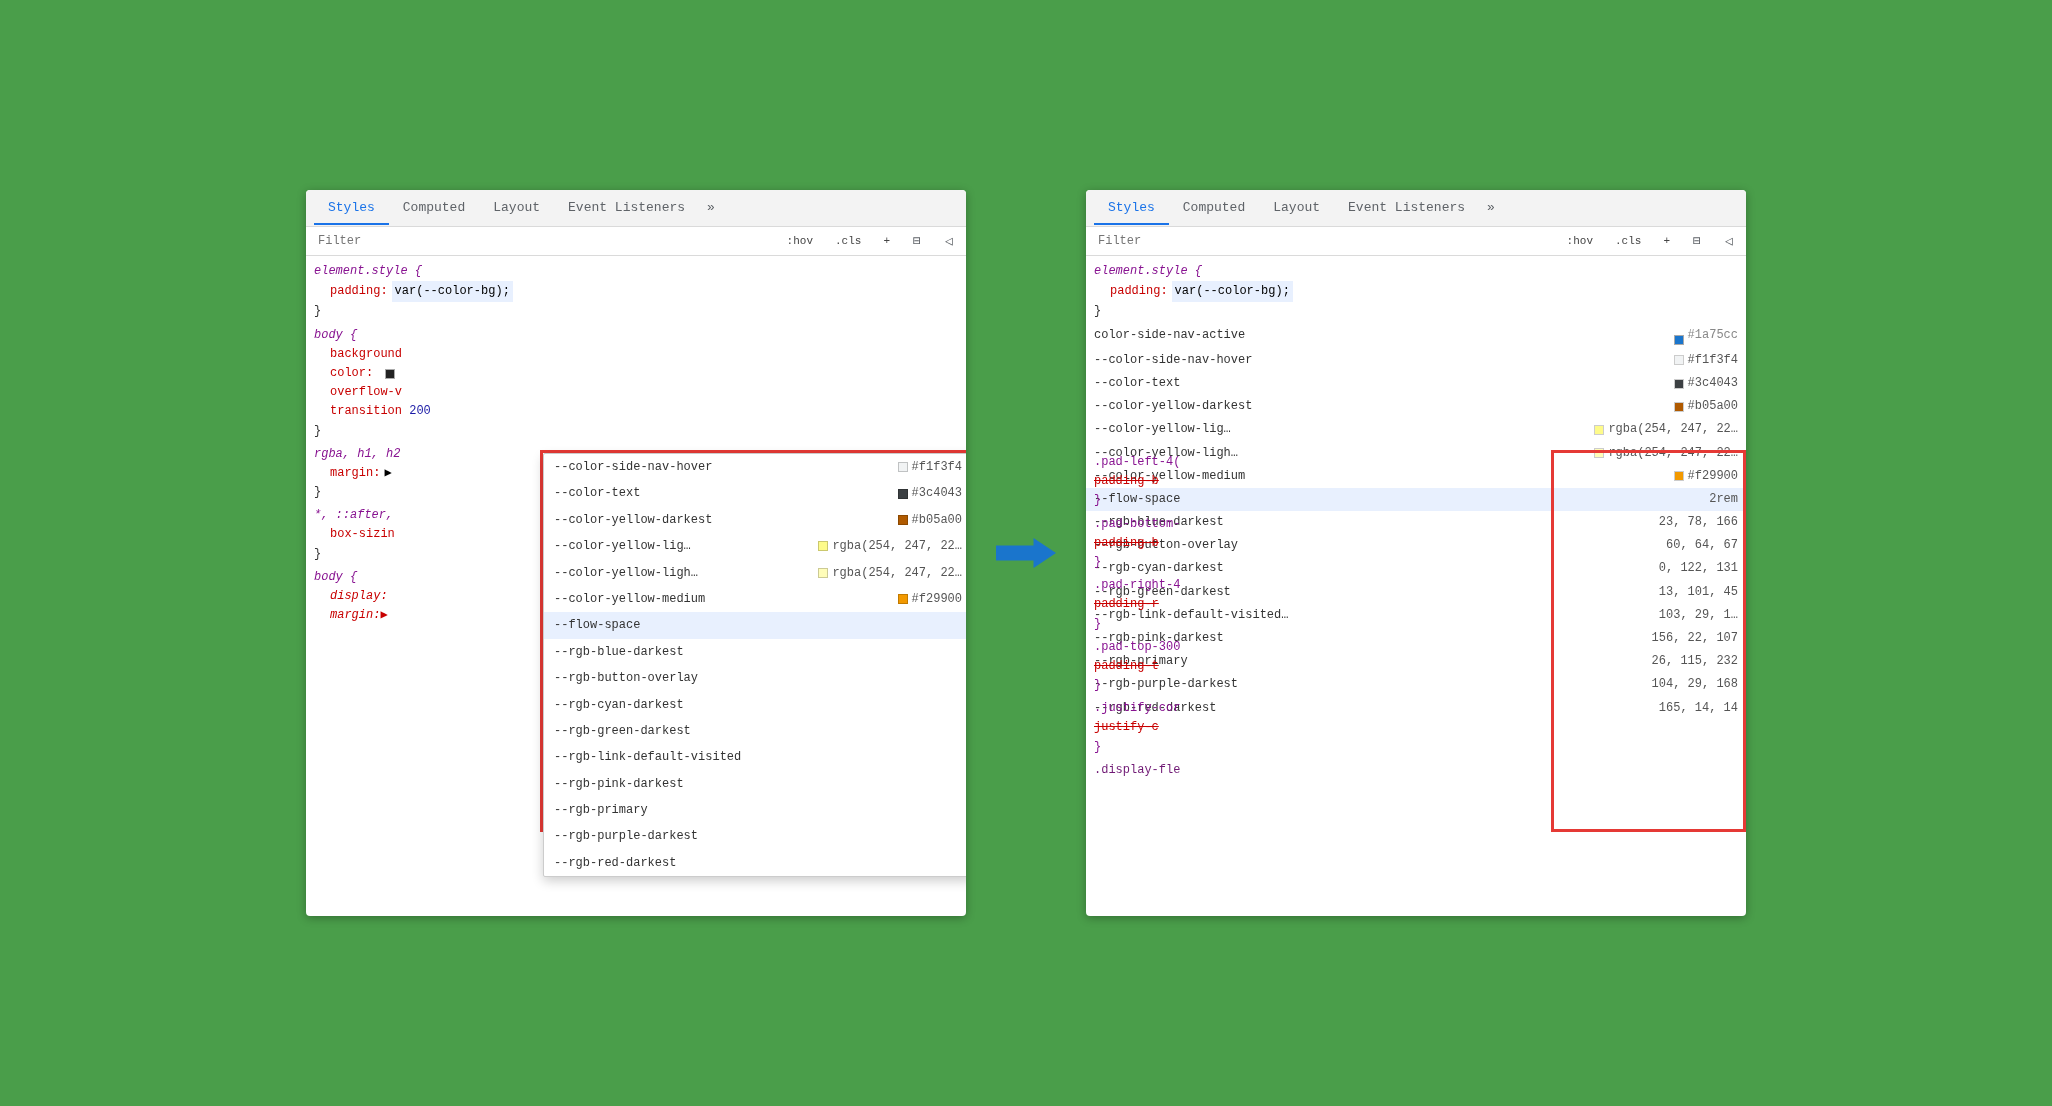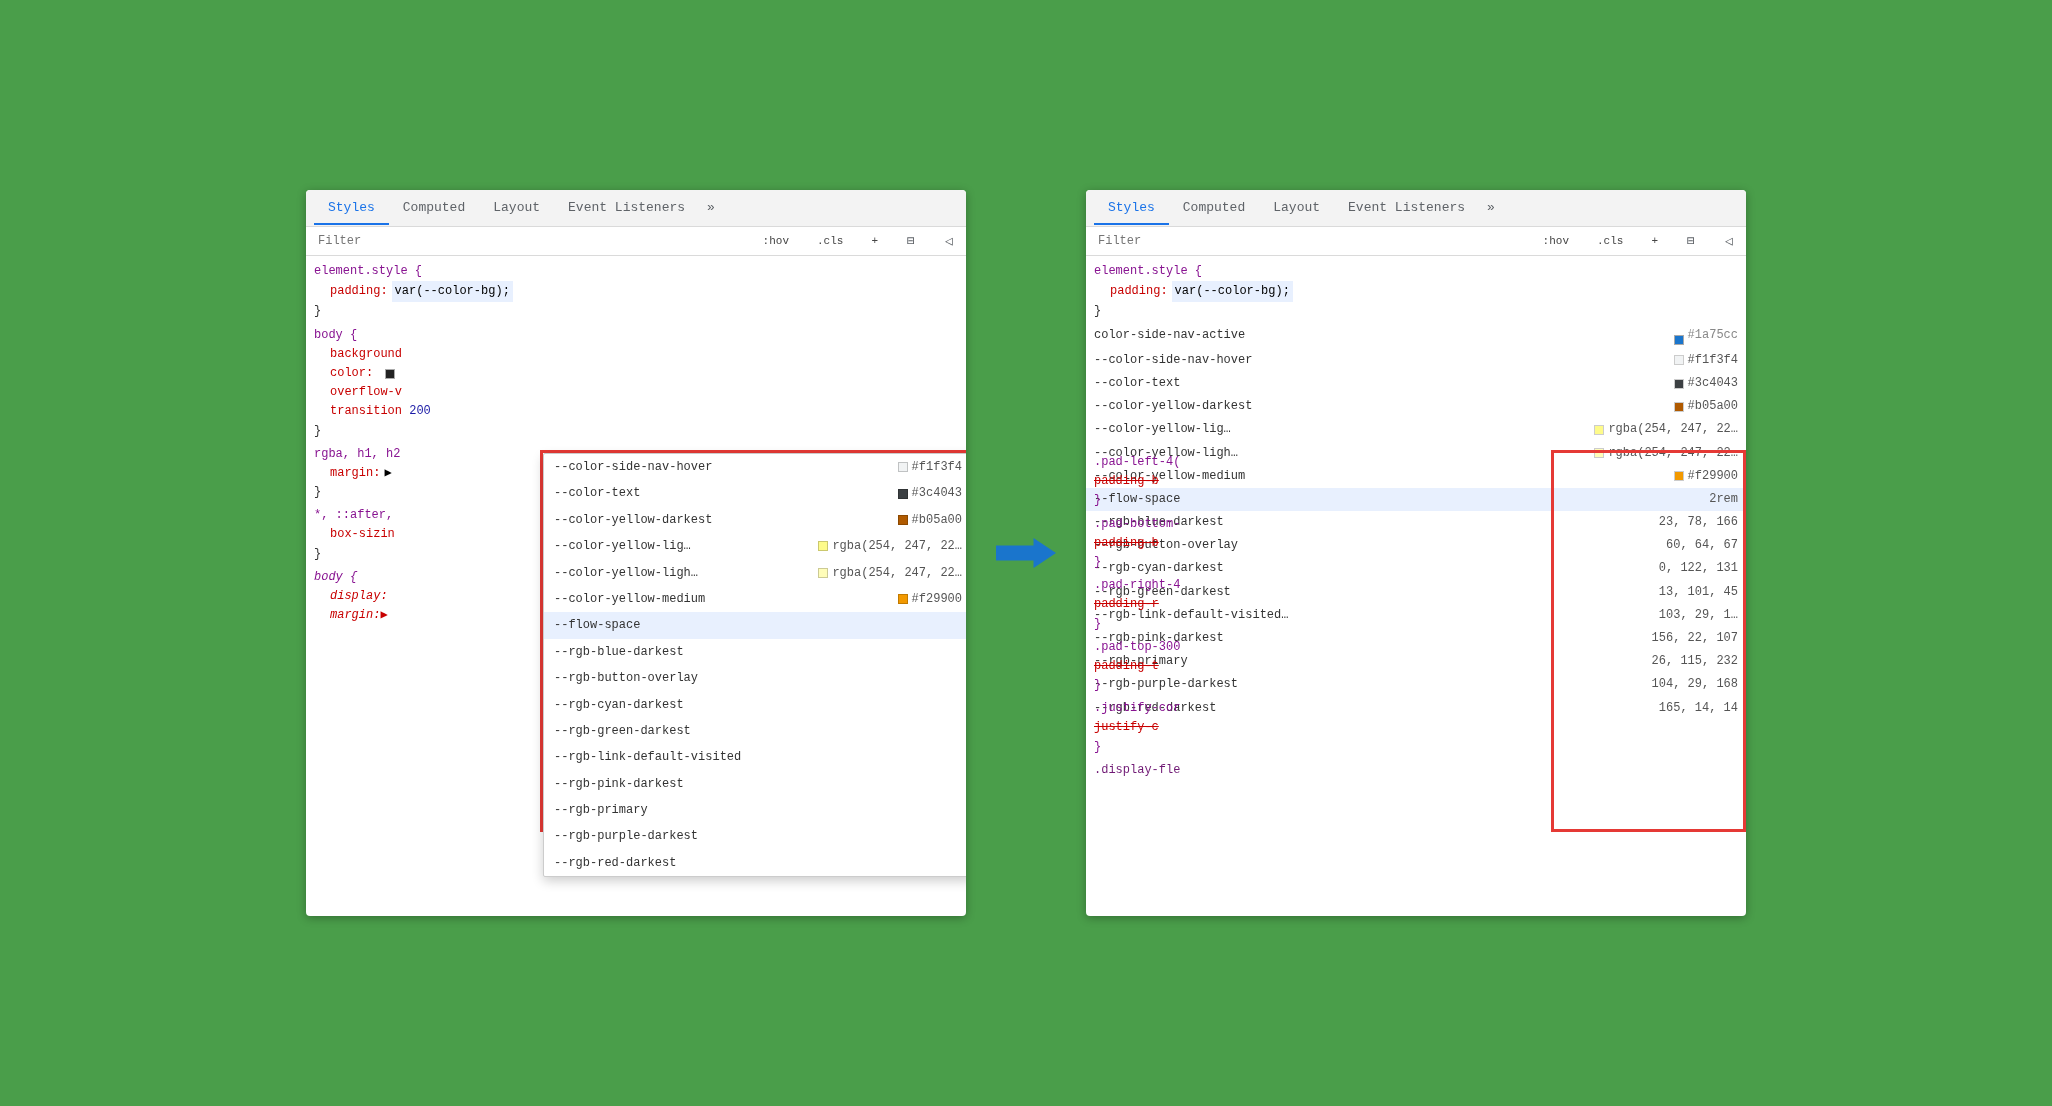--- a/index.html
+++ b/index.html
@@ -50,21 +50,21 @@
       padding: 10px 8px;
       font-size: 13px;
       color: #5f6368;
     }
     .toolbar {
       display: flex;
       align-items: center;
       padding: 4px 8px;
       border-bottom: 1px solid #dadada;
       background: #fff;
-      gap: 20px;
+      gap: 14px;
     }
     .filter-input {
       flex: 1;
       border: none;
       outline: none;
       font-size: 12px;
       color: #333;
       font-family: inherit;
       background: transparent;
       padding: 3px 4px;
@@ -94,20 +94,21 @@
       padding: 4px 0;
       font-size: 12px;
       line-height: 1.6;
     }
     .rule-block {
       padding: 2px 8px;
     }
     .selector {
       color: #881391;
       font-weight: normal;
+      font-style: italic;
     }
     .property-name {
       color: #c80000;
       padding-left: 16px;
     }
     .brace {
       color: #333;
     }
     .autocomplete-dropdown {
       position: absolute;

